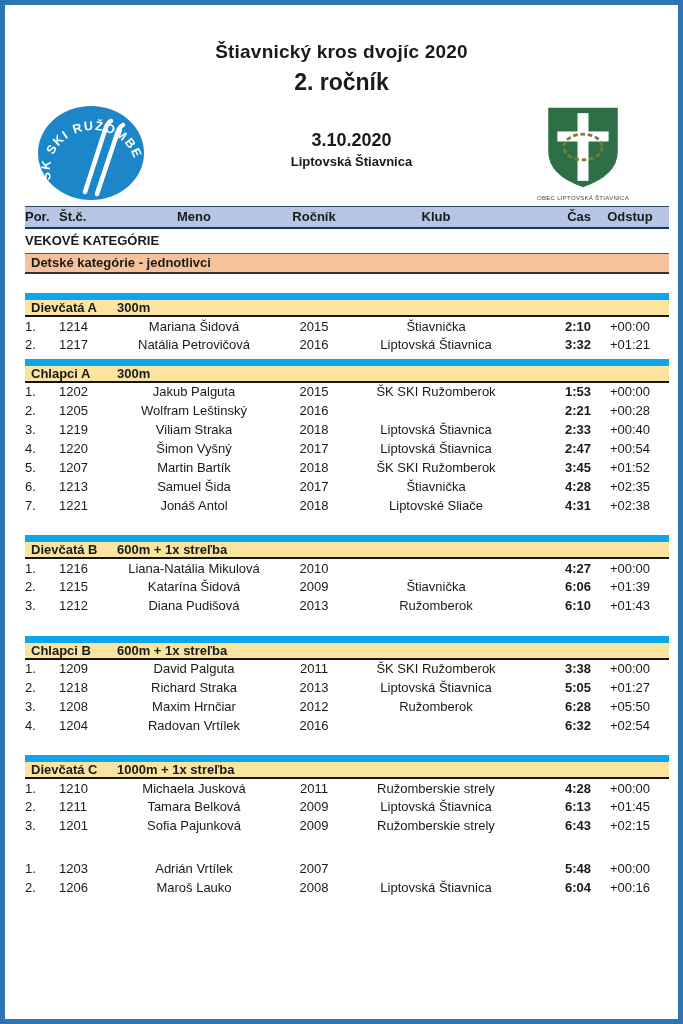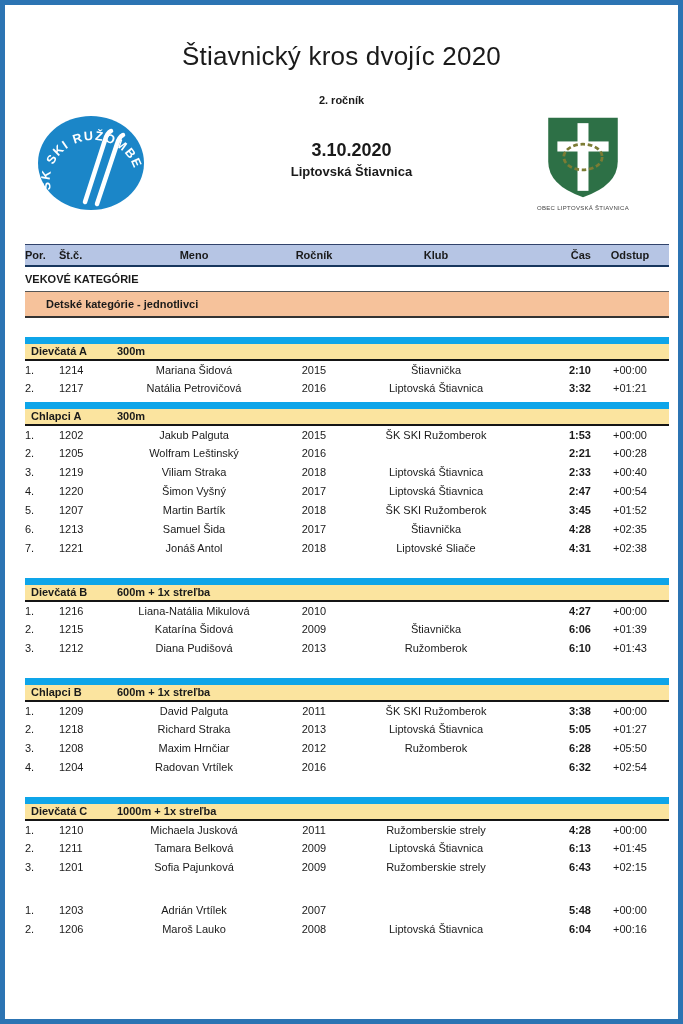--- a/index.html
+++ b/index.html
@@ -7,53 +7,53 @@
   .page {
     width:683px; height:1024px;
     background:#ffffff;
     border:5px solid #2c74b3;
     font-family:"Liberation Sans", sans-serif;
     color:#1a1a1a;
     overflow:hidden;
     position:relative;
   }
   .title-block { text-align:center; margin-top:36px; }
-  .title { font-size:26px; font-weight:normal; letter-spacing:0.2px; }
-  .subtitle { font-size:11px; font-weight:bold; margin-top:22px; }
+  .title { font-size:19px; font-weight:bold; letter-spacing:0.2px; }
+  .subtitle { font-size:23px; font-weight:bold; margin-top:6px; }
   .logo-row { display:flex; align-items:flex-start; padding:0 30px; margin-top:8px; height:102px; }
   .logo-left { width:150px; }
   .logo-center { flex:1; text-align:center; margin-top:26px; }
   .date-line { font-size:18px; font-weight:bold; }
   .loc-line { font-size:13px; font-weight:bold; margin-top:3px; }
   .logo-right { width:130px; text-align:center; }
   .shield-caption { font-size:6px; color:#444; margin-top:1px; letter-spacing:0.3px; }
 
   table.results {
     border-collapse:collapse;
     width:644px;
-    margin:28px 0 0 20px;
-    font-size:11px;
+    margin:0 0 0 20px;
+    font-size:13px;
     table-layout:fixed;
   }
   table.results td { height:19px; padding:0; overflow:hidden; white-space:nowrap; vertical-align:middle; }
   tr.cols td {
     background:#b6c5e4;
     font-weight:bold;
     border-top:1px solid #31436b;
     border-bottom:2.5px solid #17365d;
     height:21px;
   }
   tr.vekove td { font-weight:bold; height:26px; }
   tr.band td {
     background:#f6c29b;
     font-weight:bold;
     border-top:1px solid #555;
     border-bottom:2px solid #333;
-    height:25px;
-    padding-left:21px;
+    height:19px;
+    padding-left:6px;
   }
   tr.cat td {
     background:#fbe49f;
     font-weight:bold;
     border-top:7px solid #0ea5e9;
     border-bottom:2.5px solid #151515;
     height:19px;
     padding-left:6px;
   }
   tr.cat .cat-label { display:inline-block; width:86px; }

